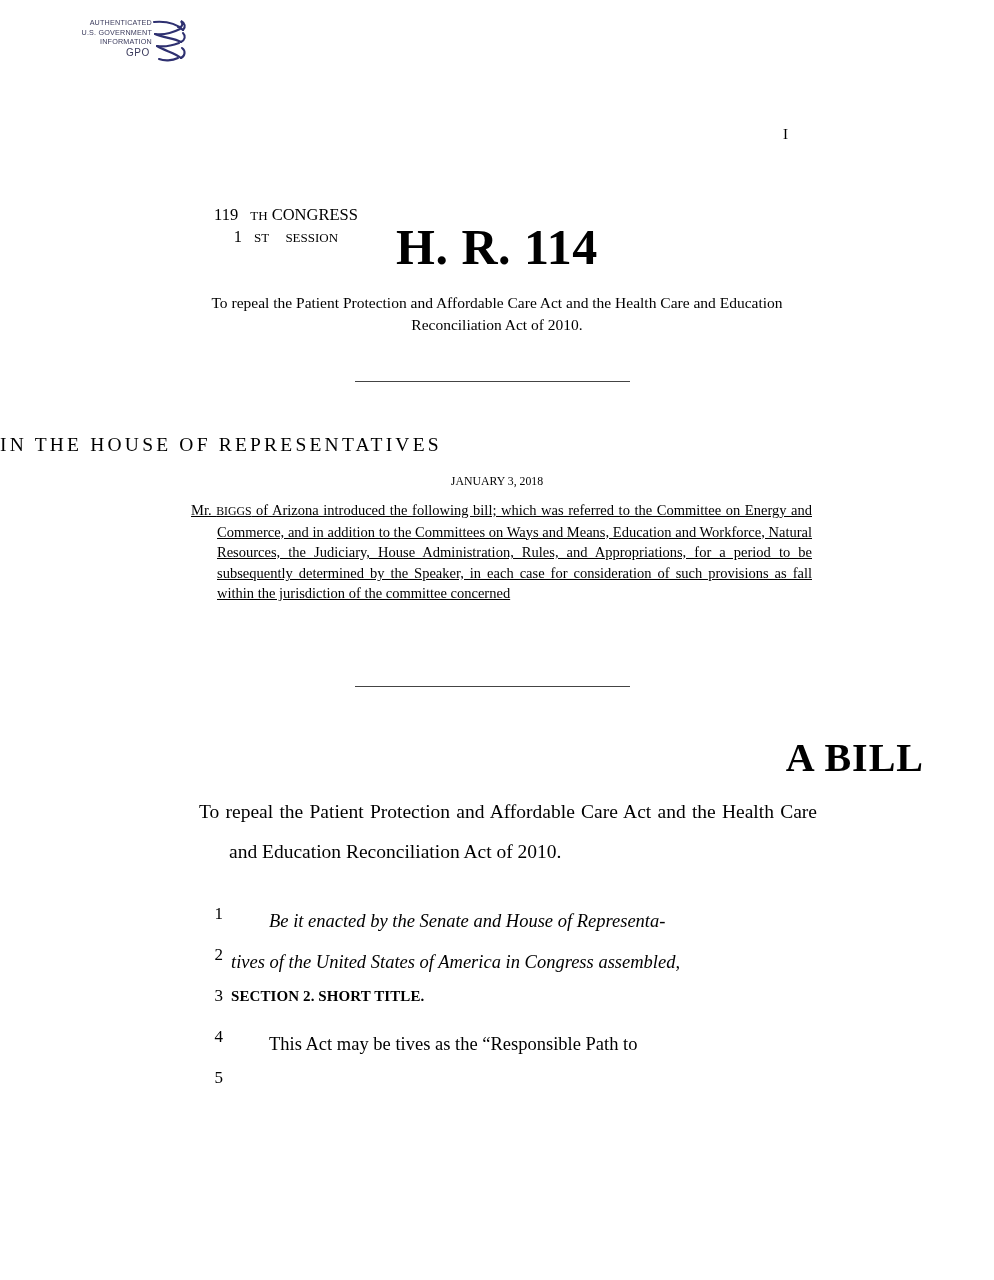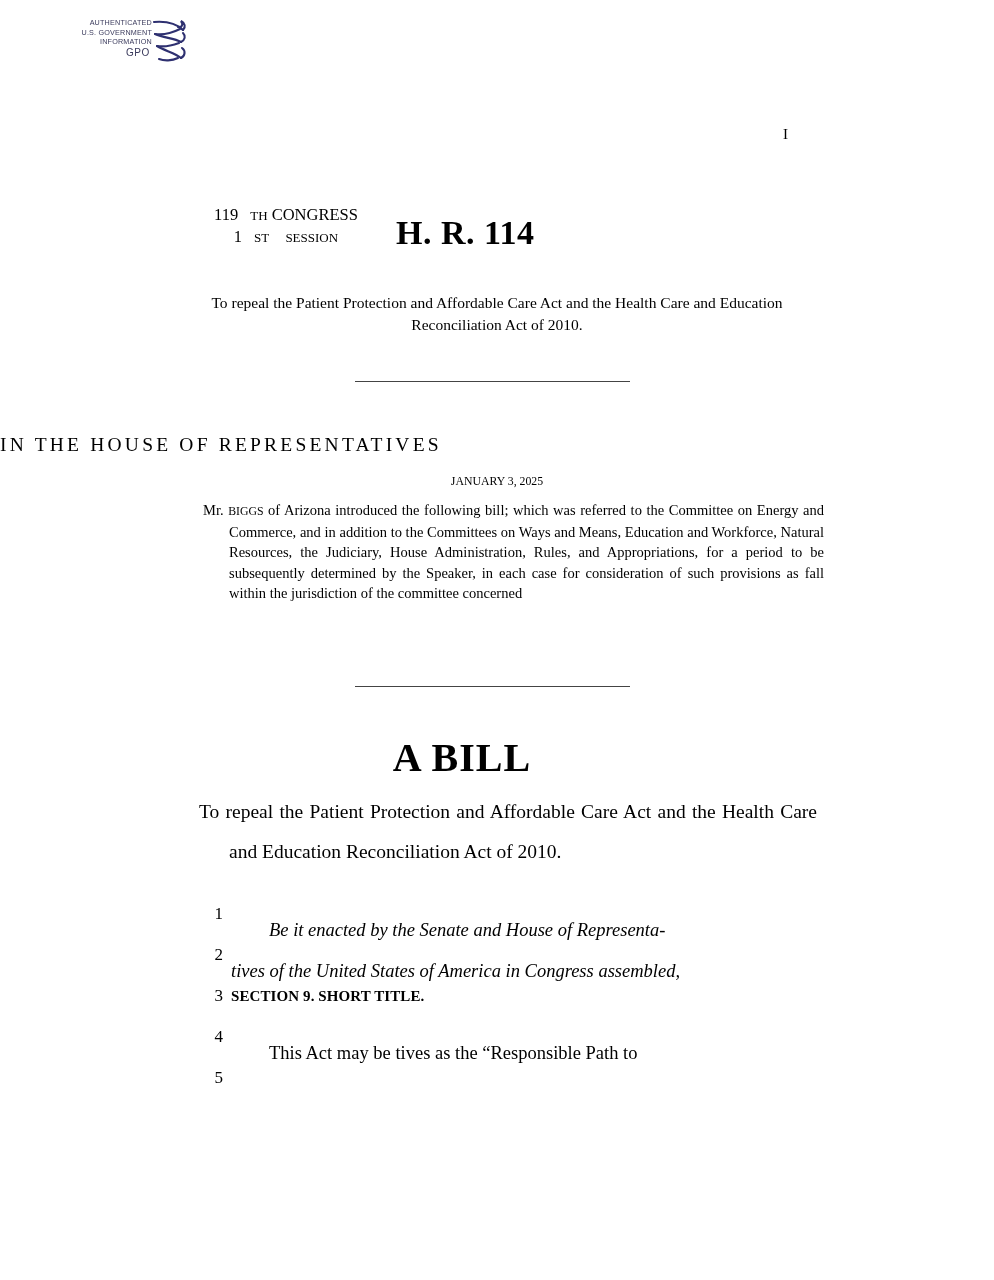--- a/index.html
+++ b/index.html
@@ -90,22 +90,22 @@
     font-size: 16.5px;
     white-space: nowrap;
   }
   #congress-block .sc {
     font-size: 13px;
     padding-left: 12px;
   }
   #bill-number {
     position: absolute;
     left: 396px;
-    top: 4px;
-    font-size: 34px;
+    top: 18px;
+    font-size: 50px;
     font-weight: bold;
     letter-spacing: 0.5px;
     line-height: 62px;
     white-space: nowrap;
   }
 
   
   #long-title {
     position: absolute;
     left: 197px;
@@ -144,40 +144,41 @@
     top: 456px;
     width: 994px;
     text-align: center;
     font-size: 14.5px;
   }
   #intro-date .sc { font-size: 11.8px; }
 
   
   #sponsor {
     position: absolute;
-    left: 203px;
+    left: 191px;
     top: 484px;
     width: 595px;
     font-size: 14.5px;
     line-height: 20.6px;
     text-align: justify;
     text-justify: inter-word;
     text-indent: 0;
     padding-left: 26px;
     text-indent: -26px;
+    text-decoration: underline;
   }
   #sponsor .sc { font-size: 11.8px; }
 
   
   #a-bill {
     position: absolute;
     left: 0;
     top: 718px;
     width: 924px;
-    text-align: center;
+    text-align: right;
     font-size: 40px;
     font-weight: bold;
     letter-spacing: 1px;
   }
 
   
   #purpose {
     position: absolute;
     left: 199px;
     top: 776px;
@@ -207,21 +208,21 @@
     left: 0;
     top: 0;
     width: 26px;
     text-align: right;
     font-size: 17px;
     font-family: "Liberation Serif", "DejaVu Serif", serif;
   }
   .bodyline .linetext {
     position: absolute;
     left: 34px;
-    top: 16px;
+    top: 7px;
     width: 560px;
     white-space: nowrap;
   }
   .bodyline .linetext.italic {
     font-style: italic;
   }
   .bodyline .linetext.sechead {
     font-weight: bold;
     font-size: 15px;
     font-family: "Liberation Serif", "DejaVu Serif", serif;
@@ -271,21 +272,21 @@
     </div>
     <div id="bill-number">H. R. 114</div>
   </div>
 
   <div id="long-title">To repeal the Patient Protection and Affordable Care Act and the Health Care and Education Reconciliation Act of 2010.</div>
 
   <div class="rule" id="rule-1"></div>
 
   <div id="chamber">IN THE HOUSE OF REPRESENTATIVES</div>
   <div id="intro-date">
-    <span class="sc">JANUARY 3, 2025</span>
+    <span class="sc">JANUARY 3, 2018</span>
   </div>
 
   <div id="sponsor"><span>Mr. </span><span class="sc">BIGGS</span><span> of Arizona introduced the following bill; which was referred to the Committee on Energy and Commerce, and in addition to the Committees on Ways and Means, Education and Workforce, Natural Resources, the Judiciary, House Administration, Rules, and Appropriations, for a period to be subsequently determined by the Speaker, in each case for consideration of such provisions as fall within the jurisdiction of the committee concerned</span></div>
 
   <div class="rule" id="rule-2"></div>
 
   <div id="a-bill">A  BILL</div>
 
   <div id="purpose">To repeal the Patient Protection and Affordable Care Act and the Health Care and Education Reconciliation Act of 2010.</div>
 
@@ -296,21 +297,21 @@
       <span class="linetext italic" style="text-indent:38px; display:block;">Be it enacted by the Senate and House of Representa-</span>
     </div>
 
     <div class="bodyline">
       <span class="lineno">2</span>
       <span class="linetext italic">tives of the United States of America in Congress assembled,</span>
     </div>
 
     <div class="bodyline">
       <span class="lineno">3</span>
-      <span class="linetext sechead">SECTION 9. SHORT TITLE.</span>
+      <span class="linetext sechead">SECTION 2. SHORT TITLE.</span>
     </div>
 
     <div class="bodyline">
       <span class="lineno">4</span>
       <span class="linetext" style="text-indent:38px; display:block;">This Act may be tives as the “Responsible Path to</span>
     </div>
 
     <div class="bodyline">
       <span class="lineno">5</span>
     </div>

